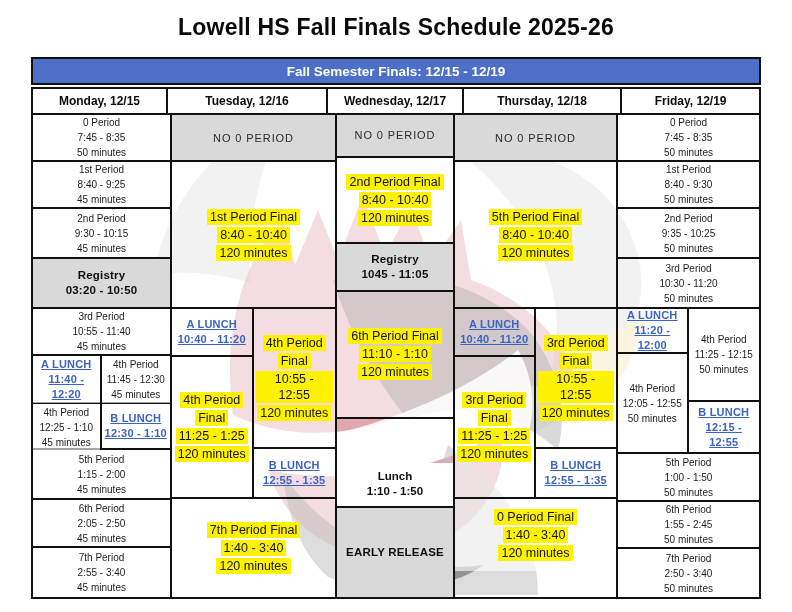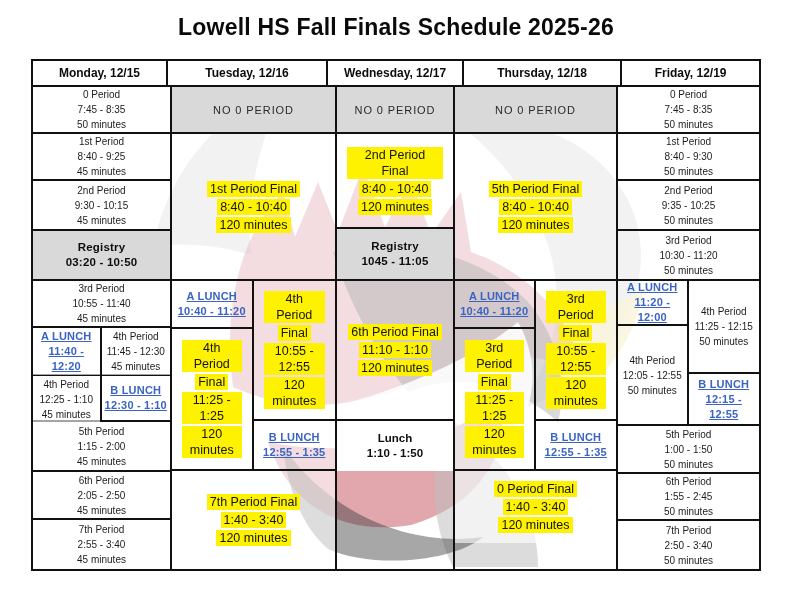--- a/index.html
+++ b/index.html
@@ -26,30 +26,33 @@
   .subcol{width:50%;display:flex;flex-direction:column;box-sizing:border-box;}
   .subcol.left{border-right:2px solid #111;}
   .cell.period .line{font-size:10px;line-height:15px;color:#1c1c1c;}
   .cell.gray{background:#d9d9d9;}
   .cell.gray .line{font-size:11px;letter-spacing:.9px;color:#2a2a2a;line-height:14px;}
   .cell.gray-bold{background:#d9d9d9;}
   .cell.gray-bold .line{font-size:11.5px;font-weight:bold;color:#0e0e0e;line-height:15px;letter-spacing:.2px;}
   .cell.white-bold{background:#ffffff;}
   .cell.white-bold .line{font-size:11.5px;font-weight:bold;color:#0e0e0e;line-height:15px;}
   .cell.final .line{display:inline-block;background:#fff200;font-size:12.5px;line-height:16px;
-                    padding:0 3px;margin:1px 8px;color:#141414;}
+                    padding:0 3px;margin:1px 0;color:#141414;}
   .cell.lunch .line{font-size:11px;font-weight:bold;text-decoration:underline;color:#3b63c4;line-height:15px;letter-spacing:.2px;}
 </style>
 </head>
 <body>
 
 <div class="page">
   <div class="title">Lowell HS Fall Finals Schedule 2025-26</div>
 
   <div class="schedule">
+    <div class="banner">
+      <span>Fall Semester Finals:  12/15 - 12/19</span>
+    </div>
 
     <div class="grid">
       <div class="thead" id="thead">
           <div class="th" style="width: 139px;">Monday, 12/15</div>
           <div class="th" style="width: 165px;">Tuesday, 12/16</div>
           <div class="th" style="width: 140px;">Wednesday, 12/17</div>
           <div class="th" style="width: 163px;">Thursday, 12/18</div>
           <div class="th" style="width: 141px;">Friday, 12/19</div>
         </div>
 
@@ -188,23 +191,26 @@
             </div>
             <div class="cell gray-bold" style="height: 52px;">
               <div class="line">Registry</div>
               <div class="line">1045 - 11:05</div>
             </div>
             <div class="cell final" style="height: 140px;">
               <span class="line">6th Period Final</span>
               <span class="line">11:10 - 1:10</span>
               <span class="line">120 minutes</span>
             </div>
-            <div class="cell white-bold" style="height: 50px;">
+            <div class="cell white-bold" style="height: 50px; margin-top: 44px;">
               <div class="line">Lunch</div>
               <div class="line">1:10 - 1:50</div>
+            </div>
+            <div class="cell gray-bold" style="height: 98px;">
+              <div class="line">EARLY RELEASE</div>
             </div>
           </div>
           <div class="day-col" style="width: 163px;">
             <div class="cell gray" style="height: 47px;">
               <div class="line">NO 0 PERIOD</div>
             </div>
             <div class="cell final" style="height: 147px;">
               <span class="line">5th Period Final</span>
               <span class="line">8:40 - 10:40</span>
               <span class="line">120 minutes</span>

